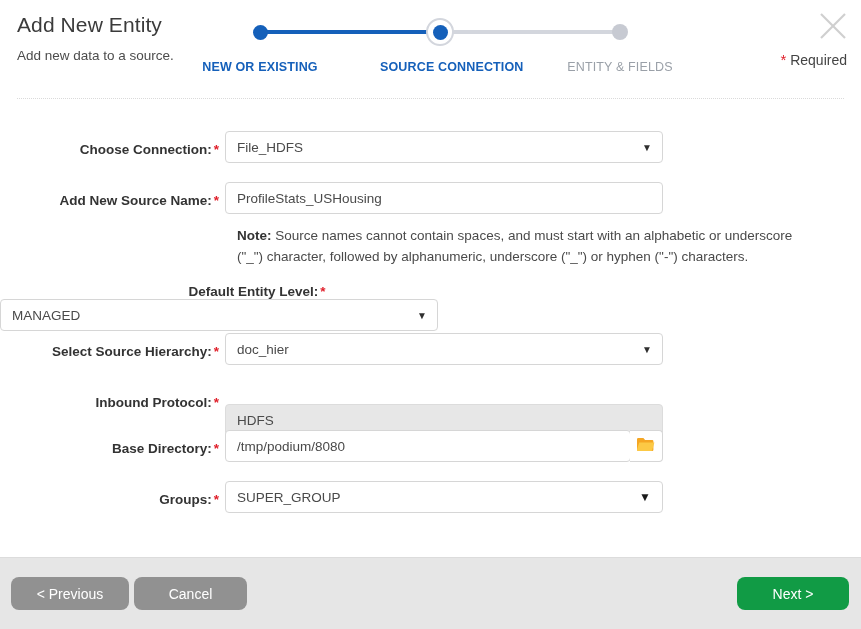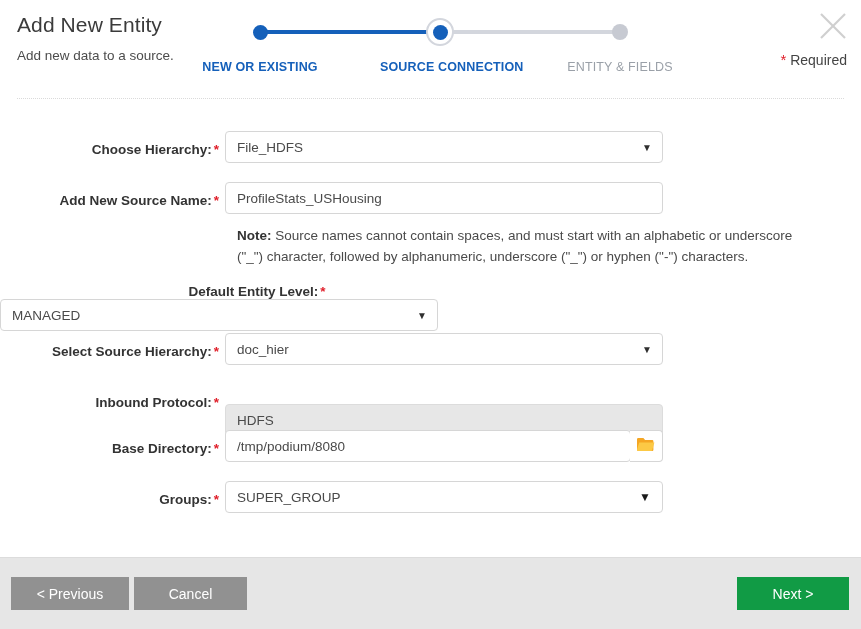--- a/index.html
+++ b/index.html
@@ -248,21 +248,21 @@
     bottom: 0;
     height: 71px;
     background: #e6e6e6;
     border-top: 1px solid #dcdcdc;
   }
   .btn {
     position: absolute;
     top: 19px;
     height: 33px;
     border: none;
-    border-radius: 0;
+    border-radius: 8px;
     font-family: "Liberation Sans", sans-serif;
     font-size: 14px;
     color: #ffffff;
     cursor: pointer;
     padding: 0;
   }
   .btn.gray { background: #919191; }
   .btn.green { background: #119b45; }
   #btn-prev { left: 11px; width: 118px; }
   #btn-cancel { left: 134px; width: 113px; }
@@ -318,21 +318,21 @@
     <span>Required</span>
   </div>
 
   <div class="divider"></div>
 </div>
 
 <div class="form-area">
 
   <div class="form-row" style="top:21px;">
     <div class="field-label">
-      <span>Choose Hierarchy:</span><span class="star">*</span>
+      <span>Choose Connection:</span><span class="star">*</span>
     </div>
     <div class="control">
       <input class="inp" type="text" readonly="" value="File_HDFS" style="">
       <span class="caret">▼</span>
     </div>
   </div>
 
   <div class="form-row" style="top:72px;">
     <div class="field-label">
       <span>Add New Source Name:</span><span class="star">*</span>

